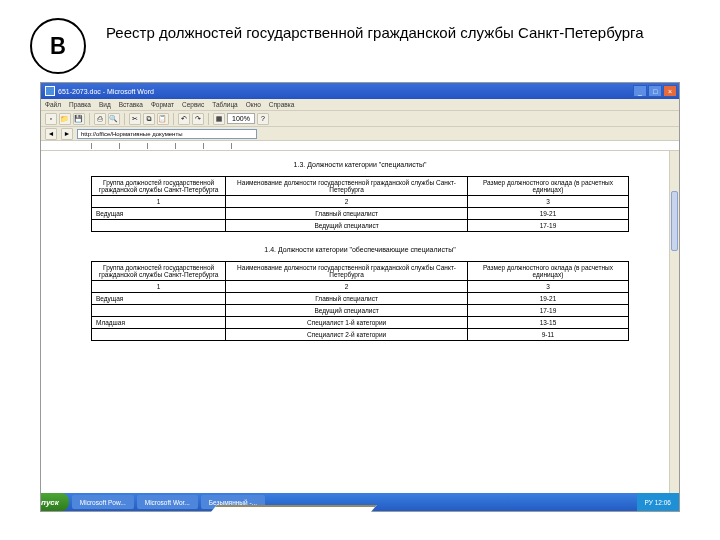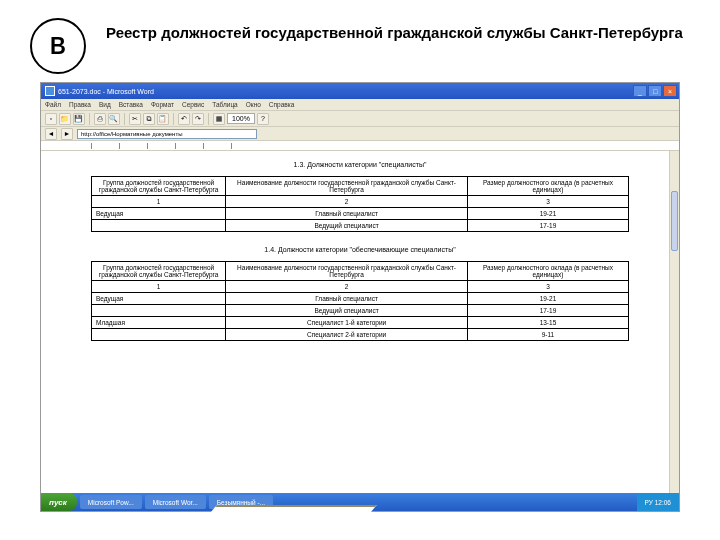--- a/index.html
+++ b/index.html
@@ -1,20 +1,20 @@
 <!DOCTYPE html>
 <html><head>
 <meta charset="utf-8">
 <style>
   * { box-sizing: border-box; margin: 0; padding: 0; }
   body { width: 720px; height: 540px; background: #fff; font-family: Arial, sans-serif; overflow: hidden; position: relative; }
   .slide-header { display: flex; align-items: flex-start; padding: 18px 30px 8px 30px; gap: 20px; }
   .logo-circle { width: 56px; height: 56px; border: 2px solid #000; border-radius: 50%; display: flex; align-items: center; justify-content: center; position: relative; flex-shrink: 0; }
   .logo-inner { font-weight: bold; font-size: 22px; transform: scaleY(1.1); }
-  .slide-title { font-size: 15px; font-weight: bold; color: #000; padding-top: 6px; }
+  .slide-title { font-size: 15px; font-weight: normal; color: #000; padding-top: 6px; }
   .screenshot-wrap { margin: 0 40px; border: 1px solid #999; background: #fff; height: 430px; overflow: hidden; position: relative; }
   .win-titlebar { background: linear-gradient(#3a6ed8, #2454c4); height: 16px; display: flex; align-items: center; justify-content: space-between; padding: 0 2px; }
   .win-title { color: #fff; font-size: 7px; display: flex; align-items: center; gap: 3px; padding-left: 2px; }
   .win-icon { width: 10px; height: 10px; background: #4b8fe0; border: 1px solid #fff; }
   .win-controls { display: flex; gap: 1px; }
   .win-btn { width: 14px; height: 12px; background: #5c8ee6; border: 1px solid #2c5cbf; color: #fff; font-size: 7px; display: flex; align-items: center; justify-content: center; }
   .win-btn.close { background: #e66a3c; }
   .menu-bar { background: #ece9d8; height: 12px; display: flex; align-items: center; padding: 0 4px; gap: 8px; font-size: 6.5px; color: #333; border-bottom: 1px solid #d0cdbf; }
   .toolbar { background: #ece9d8; height: 16px; display: flex; align-items: center; padding: 0 4px; gap: 2px; border-bottom: 1px solid #d0cdbf; }
   .tb-btn { width: 12px; height: 12px; background: #f4f2e8; border: 1px solid #c8c5b5; border-radius: 1px; display: flex; align-items: center; justify-content: center; font-size: 7px; }
@@ -26,21 +26,21 @@
   .ruler::before { content: ""; position: absolute; left: 50px; right: 50px; top: 2px; height: 6px; background: repeating-linear-gradient(to right, #888 0, #888 0.5px, transparent 0.5px, transparent 28px); }
   .doc-area { background: #fff; height: 345px; overflow: hidden; padding: 4px 50px; font-size: 7px; color: #000; position: relative; }
   .doc-h { text-align: center; font-size: 7px; margin: 6px 0 8px 0; }
   .doc-table { width: 100%; border-collapse: collapse; margin-bottom: 14px; }
   .doc-table td { border: 0.5px solid #000; padding: 2px 4px; font-size: 6.5px; vertical-align: top; text-align: center; }
   .doc-table td:first-child { text-align: left; }
   .doc-table .hdr td { text-align: center; }
   .status-bar { background: #ece9d8; height: 12px; border-top: 1px solid #d0cdbf; display: flex; align-items: center; padding: 0 6px; font-size: 6px; color: #444; gap: 20px; }
   .drawbar { background: #ece9d8; height: 14px; border-top: 1px solid #d0cdbf; display: flex; align-items: center; padding: 0 4px; gap: 2px; }
   .taskbar { position: absolute; left: 0; right: 0; bottom: 0; height: 18px; background: linear-gradient(#3a80e0, #235bc3); display: flex; align-items: center; }
-  .start-btn { background: linear-gradient(#4ca636, #2d7a1c); color: #fff; font-size: 8px; font-weight: bold; font-style: italic; padding: 0 10px 0 8px; height: 100%; display: flex; align-items: center; border-radius: 0 8px 8px 0; }
+  .start-btn { background: linear-gradient(#4ca636, #2d7a1c); color: #fff; font-size: 8px; font-weight: bold; font-style: italic; padding: 0 10px 0 0; height: 100%; display: flex; align-items: center; border-radius: 0 8px 8px 0; }
   .task-item { background: #4d86db; height: 14px; margin-left: 3px; padding: 0 8px; font-size: 6.5px; color: #fff; display: flex; align-items: center; border-radius: 2px; gap: 3px; }
   .tray { margin-left: auto; background: #1f8fd6; height: 100%; padding: 0 8px; display: flex; align-items: center; font-size: 6.5px; color: #fff; gap: 4px; }
   .scrollbar-v { position: absolute; right: 0; top: 0; bottom: 0; width: 10px; background: #ece9d8; border-left: 1px solid #d0cdbf; }
   .scroll-thumb { position: absolute; left: 1px; right: 1px; top: 40px; height: 60px; background: #c8d4ec; border: 1px solid #8aa3d4; border-radius: 2px; }
   .decorative-wedge { position: absolute; bottom: -5px; left: 200px; width: 160px; height: 40px; background: #fff; border-top: 2px solid #968a64; transform: skewX(-40deg); z-index: 5; pointer-events: none; }
 </style>
 </head>
 <body>
 
 <div class="slide-header">

